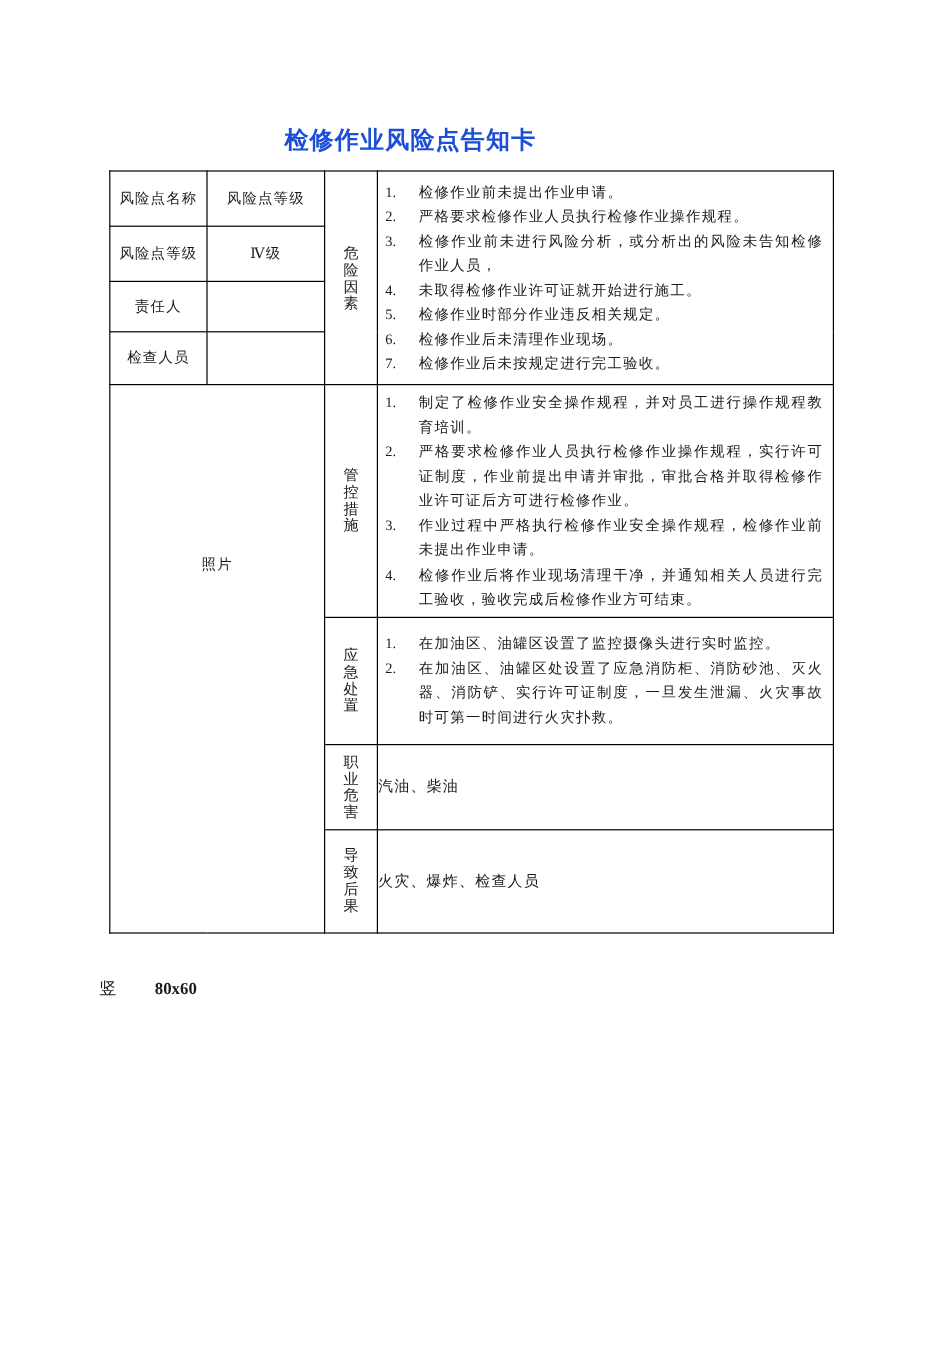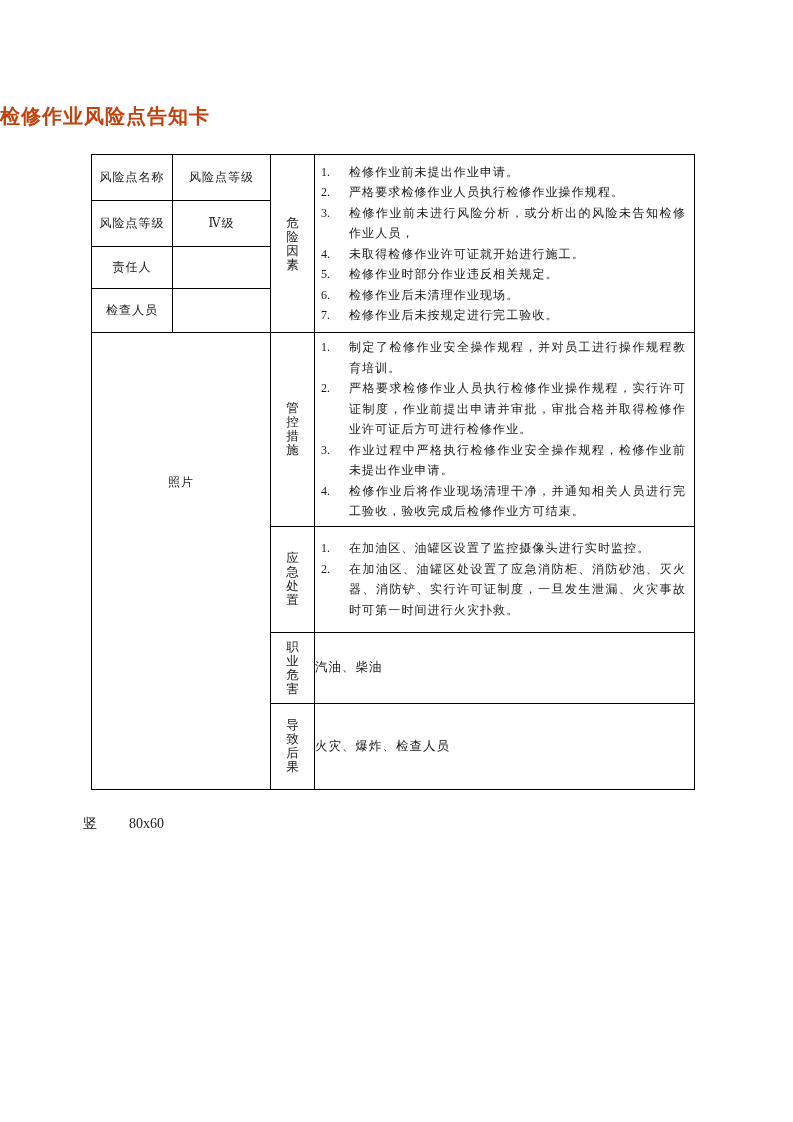--- a/index.html
+++ b/index.html
@@ -1,30 +1,30 @@
 <!DOCTYPE html>
 <html><head>
 <meta charset="utf-8">
 <style>
   html, body { margin:0; padding:0; background:#ffffff; }
   body { width:793px; height:1122px; position:relative; font-family:"DejaVu Serif", "Liberation Serif", serif; color:#1a1a1a; }
-  .title { position:absolute; left:0; top:103px; width:684px; font-family:"DejaVu Sans", "Liberation Sans", sans-serif; font-size:20px; font-weight:bold; letter-spacing:1px; color:#c2410c; }
-  table.card { position:absolute; left:91px; top:142px; width:603px; border-collapse:collapse; table-layout:fixed; font-size:12px;margin-top:12px; }
+  .title { position:absolute; left:0; top:103px; width:684px; text-align:center; font-family:"DejaVu Sans", "Liberation Sans", sans-serif; font-size:20px; font-weight:bold; letter-spacing:1px; color:#1d4ed8; }
+  table.card { position:absolute; left:91px; top:142px; width:603px; border-collapse:collapse; table-layout:fixed; font-size:12px; }
   table.card td { border:1.3px solid #000; padding:0; vertical-align:middle; }
   .lbl { text-align:center; letter-spacing:1px; }
   .vert { text-align:center; line-height:14px; font-size:12.5px; }
   .vert span { display:block; }
   ol.items { list-style:none; margin:0; padding:4px 8px 4px 6px; }
   ol.items li { display:flex; line-height:20.5px; text-align:justify; }
   ol.items li .num { flex:0 0 28px; font-family:"Liberation Serif", serif; }
   ol.items li .txt { flex:1; letter-spacing:1.1px; }
   .center-text { letter-spacing:1px; font-size:12.5px; }
   .footer-note { position:absolute; top:815px; left:83px; font-size:14px; font-family:"Liberation Serif", serif; }
   .footer-note .k { font-family:"DejaVu Sans", sans-serif; font-size:14px; }
-  .footer-note .v { font-weight:normal; margin-left:32px; }
+  .footer-note .v { font-weight:bold; margin-left:32px; }
 </style>
 </head>
 <body>
 
 <div class="title" data-name="page-title">检修作业风险点告知卡</div>
 
 <table class="card" data-name="risk-notice-card">
   <colgroup>
     <col style="width:81px">
     <col style="width:98px">

